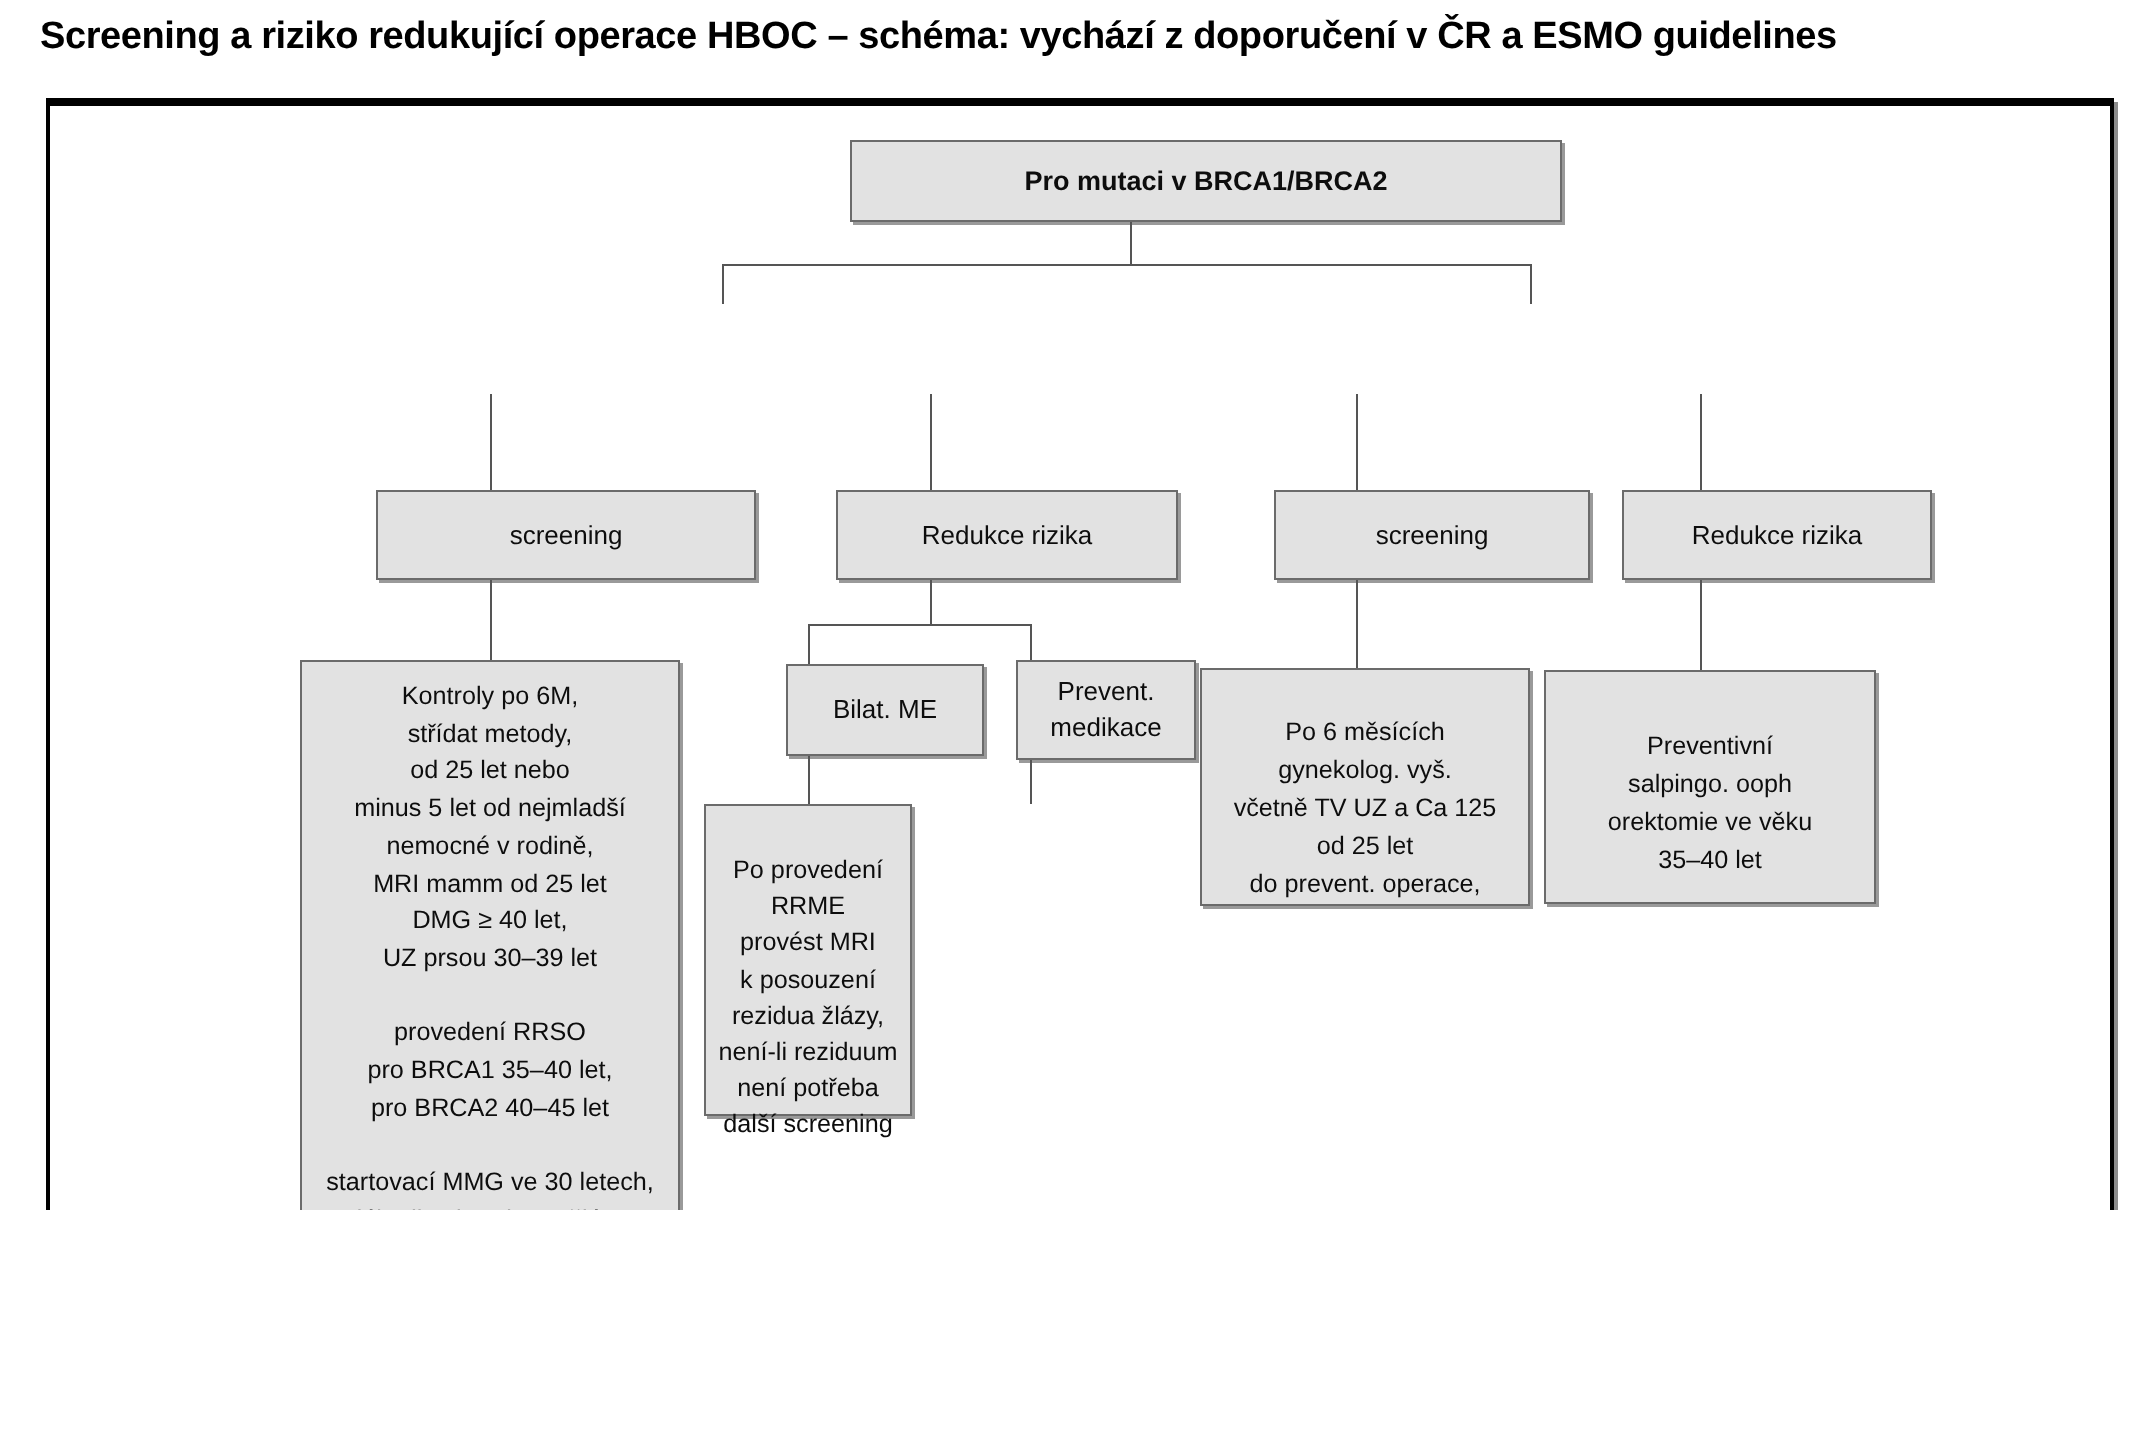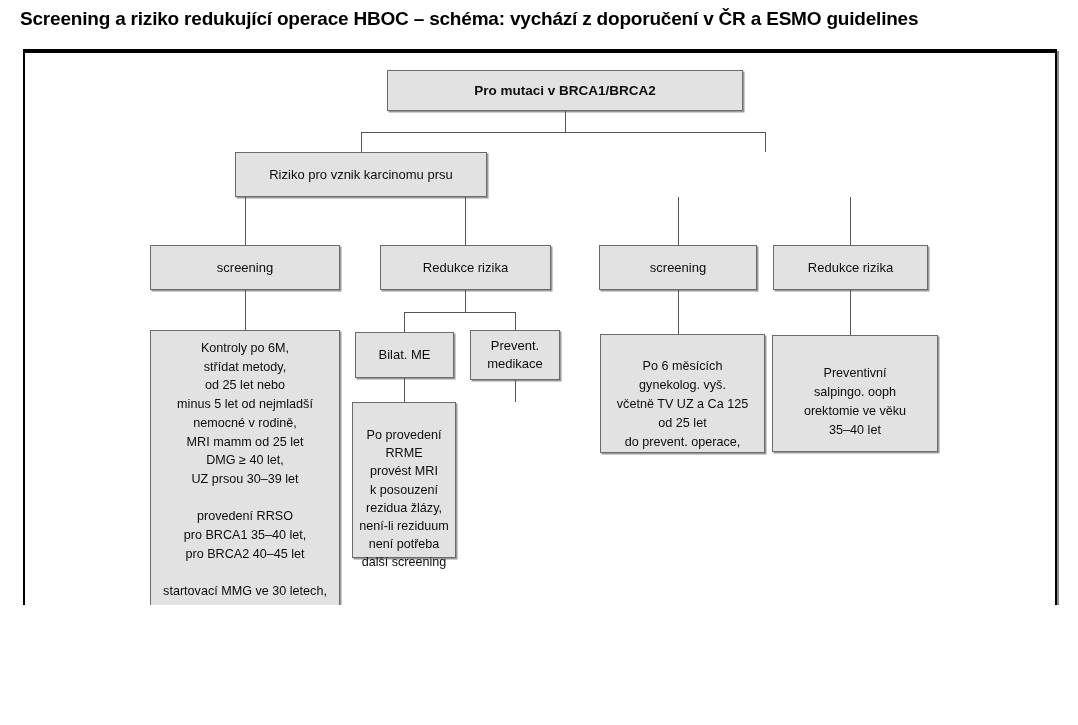--- a/index.html
+++ b/index.html
@@ -14,21 +14,21 @@
   .frame{
     position:absolute;left:23px;top:49px;width:1030px;height:654px;
     border:2px solid #000;border-top-width:4px;background:#fff;
     box-shadow:2px 2px 0 rgba(0,0,0,0.45);
   }
   .box{
     position:absolute;background:#e2e2e2;border:1px solid #6b6b6b;
     box-shadow:1.5px 1.5px 0 #9a9a9a;box-sizing:border-box;
     font-size:13px;line-height:18px;color:#0d0d0d;text-align:center;
   }
-  .hdr{display:flex;align-items:center;justify-content:center;white-space:pre-line;}
+  .hdr{display:flex;align-items:center;justify-content:center;white-space:pre-line;margin-left:38px;}
   .bold{font-weight:bold;font-size:13.5px;}
   .detail{white-space:pre-line;padding-top:8px;line-height:18.7px;font-size:12.6px;}
   .detail.mid{line-height:18.2px;padding-top:23px;}
   .detail.pad12{padding-top:28px;line-height:19px;}
   .detail.pad9{padding-top:22px;line-height:19px;}
   .vline{position:absolute;width:1px;background:#555;}
   .hline{position:absolute;height:1px;background:#555;}
 </style>
 </head>
 <body>
@@ -39,21 +39,20 @@
 
   <div class="frame"></div>
 
   <div class="box hdr bold" style="left:387px;top:70px;width:356px;height:41px">Pro mutaci v BRCA1/BRCA2</div>
 
   <div class="vline" style="left:565px;top:111px;height:21px"></div>
   <div class="hline" style="left:361px;top:132px;width:404px"></div>
   <div class="vline" style="left:361px;top:132px;height:20px"></div>
   <div class="vline" style="left:765px;top:132px;height:20px"></div>
 
-  <div class="box hdr" style="left:235px;top:152px;width:252px;height:45px">Riziko pro vznik karcinomu prsu</div>
 
   <div class="vline" style="left:245px;top:197px;height:48px"></div>
   <div class="vline" style="left:465px;top:197px;height:48px"></div>
   <div class="vline" style="left:678px;top:197px;height:48px"></div>
   <div class="vline" style="left:850px;top:197px;height:48px"></div>
 
   <div class="box hdr" style="left:150px;top:245px;width:190px;height:45px">screening</div>
   <div class="box hdr" style="left:380px;top:245px;width:171px;height:45px">Redukce rizika</div>
   <div class="box hdr" style="left:599px;top:245px;width:158px;height:45px">screening</div>
   <div class="box hdr" style="left:773px;top:245px;width:155px;height:45px">Redukce rizika</div>

